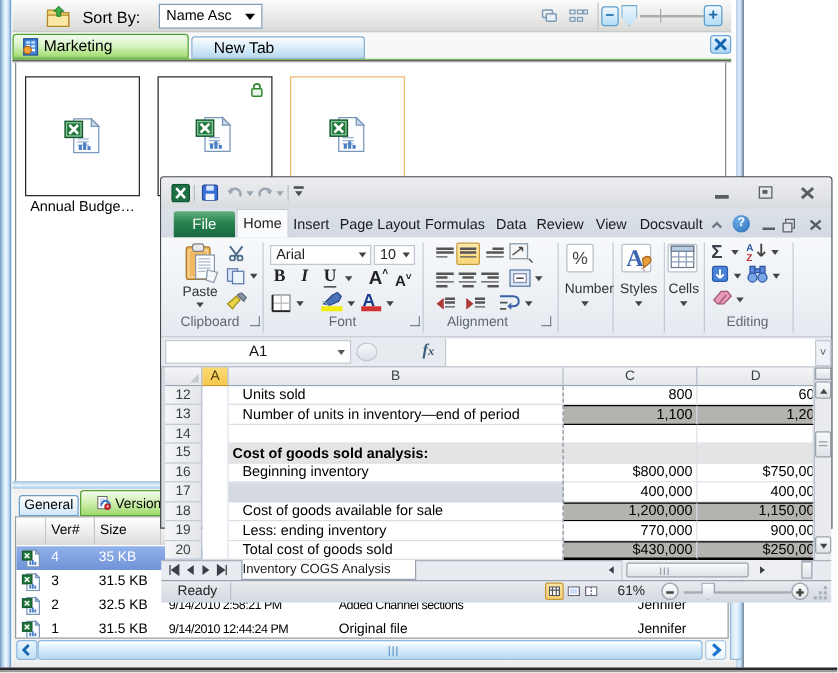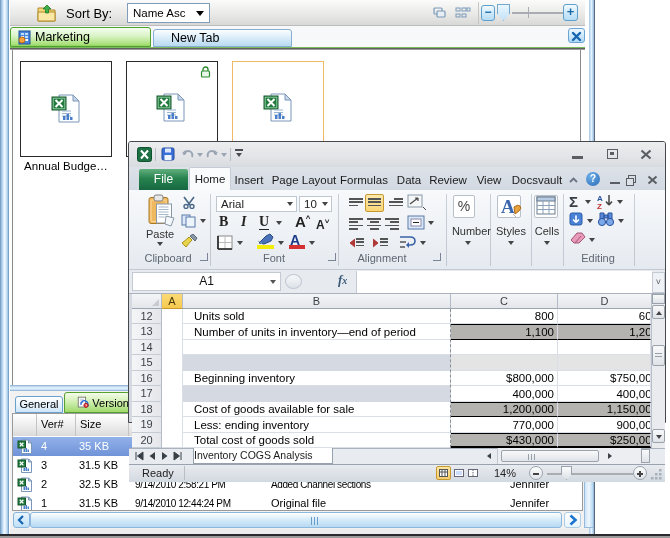--- a/index.html
+++ b/index.html
@@ -497,20 +497,21 @@
         <div style="width:100px;text-align:right">600</div>
       </div>
 <div class="cell" style="left:54px;top:182px;width:268px;height:16px;line-height:16px;padding-left:11px">Number of units in inventory—end of period</div>
 <div class="cell num" style="left:322px;top:182px;width:107px;height:16px;line-height:14px;background:#b5b3b0;border-top:1px solid #000;border-bottom:1px solid #000">1,100</div>
 <div class="cell num" style="left:429px;top:182px;width:93px;height:16px;line-height:14px;background:#b5b3b0;border-top:1px solid #000;border-bottom:1px solid #000">
         <div style="width:100px;text-align:right">1,200</div>
       </div>
 <div class="cell" style="left:54px;top:198px;width:268px;height:15px"></div>
 <div class="cell" style="left:322px;top:198px;width:107px;height:15px"></div>
 <div class="cell" style="left:429px;top:198px;width:93px;height:15px"></div>
+<div class="cell" style="left:54px;top:213px;width:268px;height:16px;line-height:16px;padding-left:3px;background:#e4e4e4;font-weight:bold">Cost of goods sold analysis:</div>
 <div class="cell" style="left:322px;top:213px;width:107px;height:16px;background:#e4e4e4"></div>
 <div class="cell" style="left:429px;top:213px;width:93px;height:16px;background:#e4e4e4"></div>
 <div class="cell" style="left:54px;top:229px;width:268px;height:15px;line-height:15px;padding-left:11px">Beginning inventory</div>
 <div class="cell num" style="left:322px;top:229px;width:107px;height:15px;line-height:15px">$800,000</div>
 <div class="cell num" style="left:429px;top:229px;width:93px;height:15px;line-height:15px">
         <div style="width:100px;text-align:right">$750,000</div>
       </div>
 <div class="cell num" style="left:322px;top:244px;width:107px;height:16px;line-height:16px">400,000</div>
 <div class="cell num" style="left:429px;top:244px;width:93px;height:16px;line-height:16px">
         <div style="width:100px;text-align:right">400,000</div>
@@ -572,21 +573,21 @@
         <path d="M0.5 3 h8 M3 0.5 v7 M6 0.5 v7" stroke="#555"></path>
       </svg>
 <svg class="ab" style="left:325px;top:327px" width="10" height="8" viewBox="0 0 10 8">
         <rect x="0.5" y="0.5" width="9" height="7" fill="#fff" stroke="#667"></rect>
         <rect x="2" y="2" width="6" height="4" fill="#cdf"></rect>
       </svg>
 <svg class="ab" style="left:339px;top:327px" width="10" height="8" viewBox="0 0 10 8">
         <rect x="0.5" y="0.5" width="9" height="7" fill="#fff" stroke="#667"></rect>
         <path d="M5 0.5 v7" stroke="#667" stroke-dasharray="1.5 1"></path>
       </svg>
-<div class="ab" style="left:365px;top:325px;font-size:11px;color:#222">14%</div>
+<div class="ab" style="left:365px;top:325px;font-size:11px;color:#222">61%</div>
 <div class="ab" style="left:400px;top:324px;width:14px;height:14px;border-radius:50%;background:linear-gradient(#fbfcfd,#e2e6ea);border:1px solid #9aa2ac">
         <span style="position:absolute;left:3px;top:6px;width:6px;height:1.5px;background:#444"></span>
       </div>
 <div class="ab" style="left:418px;top:331px;width:86px;height:1.5px;background:#a9adb2"></div>
 <div class="ab" style="left:432px;top:324px;width:11px;height:14px;background:linear-gradient(#fbfcfd,#dde2e7);border:1px solid #9aa2ac;clip-path:polygon(0 0,100% 0,100% 55%,50% 100%,0 55%)"></div>
 <div class="ab" style="left:504px;top:324px;width:14px;height:14px;border-radius:50%;background:linear-gradient(#fbfcfd,#e2e6ea);border:1px solid #9aa2ac">
         <span style="position:absolute;left:3px;top:6px;width:6px;height:1.5px;background:#444"></span>
         <span style="position:absolute;left:5.3px;top:3.8px;width:1.5px;height:6px;background:#444"></span>
       </div>
 <svg class="ab" style="left:521px;top:326px" width="13" height="12" viewBox="0 0 13 12">

